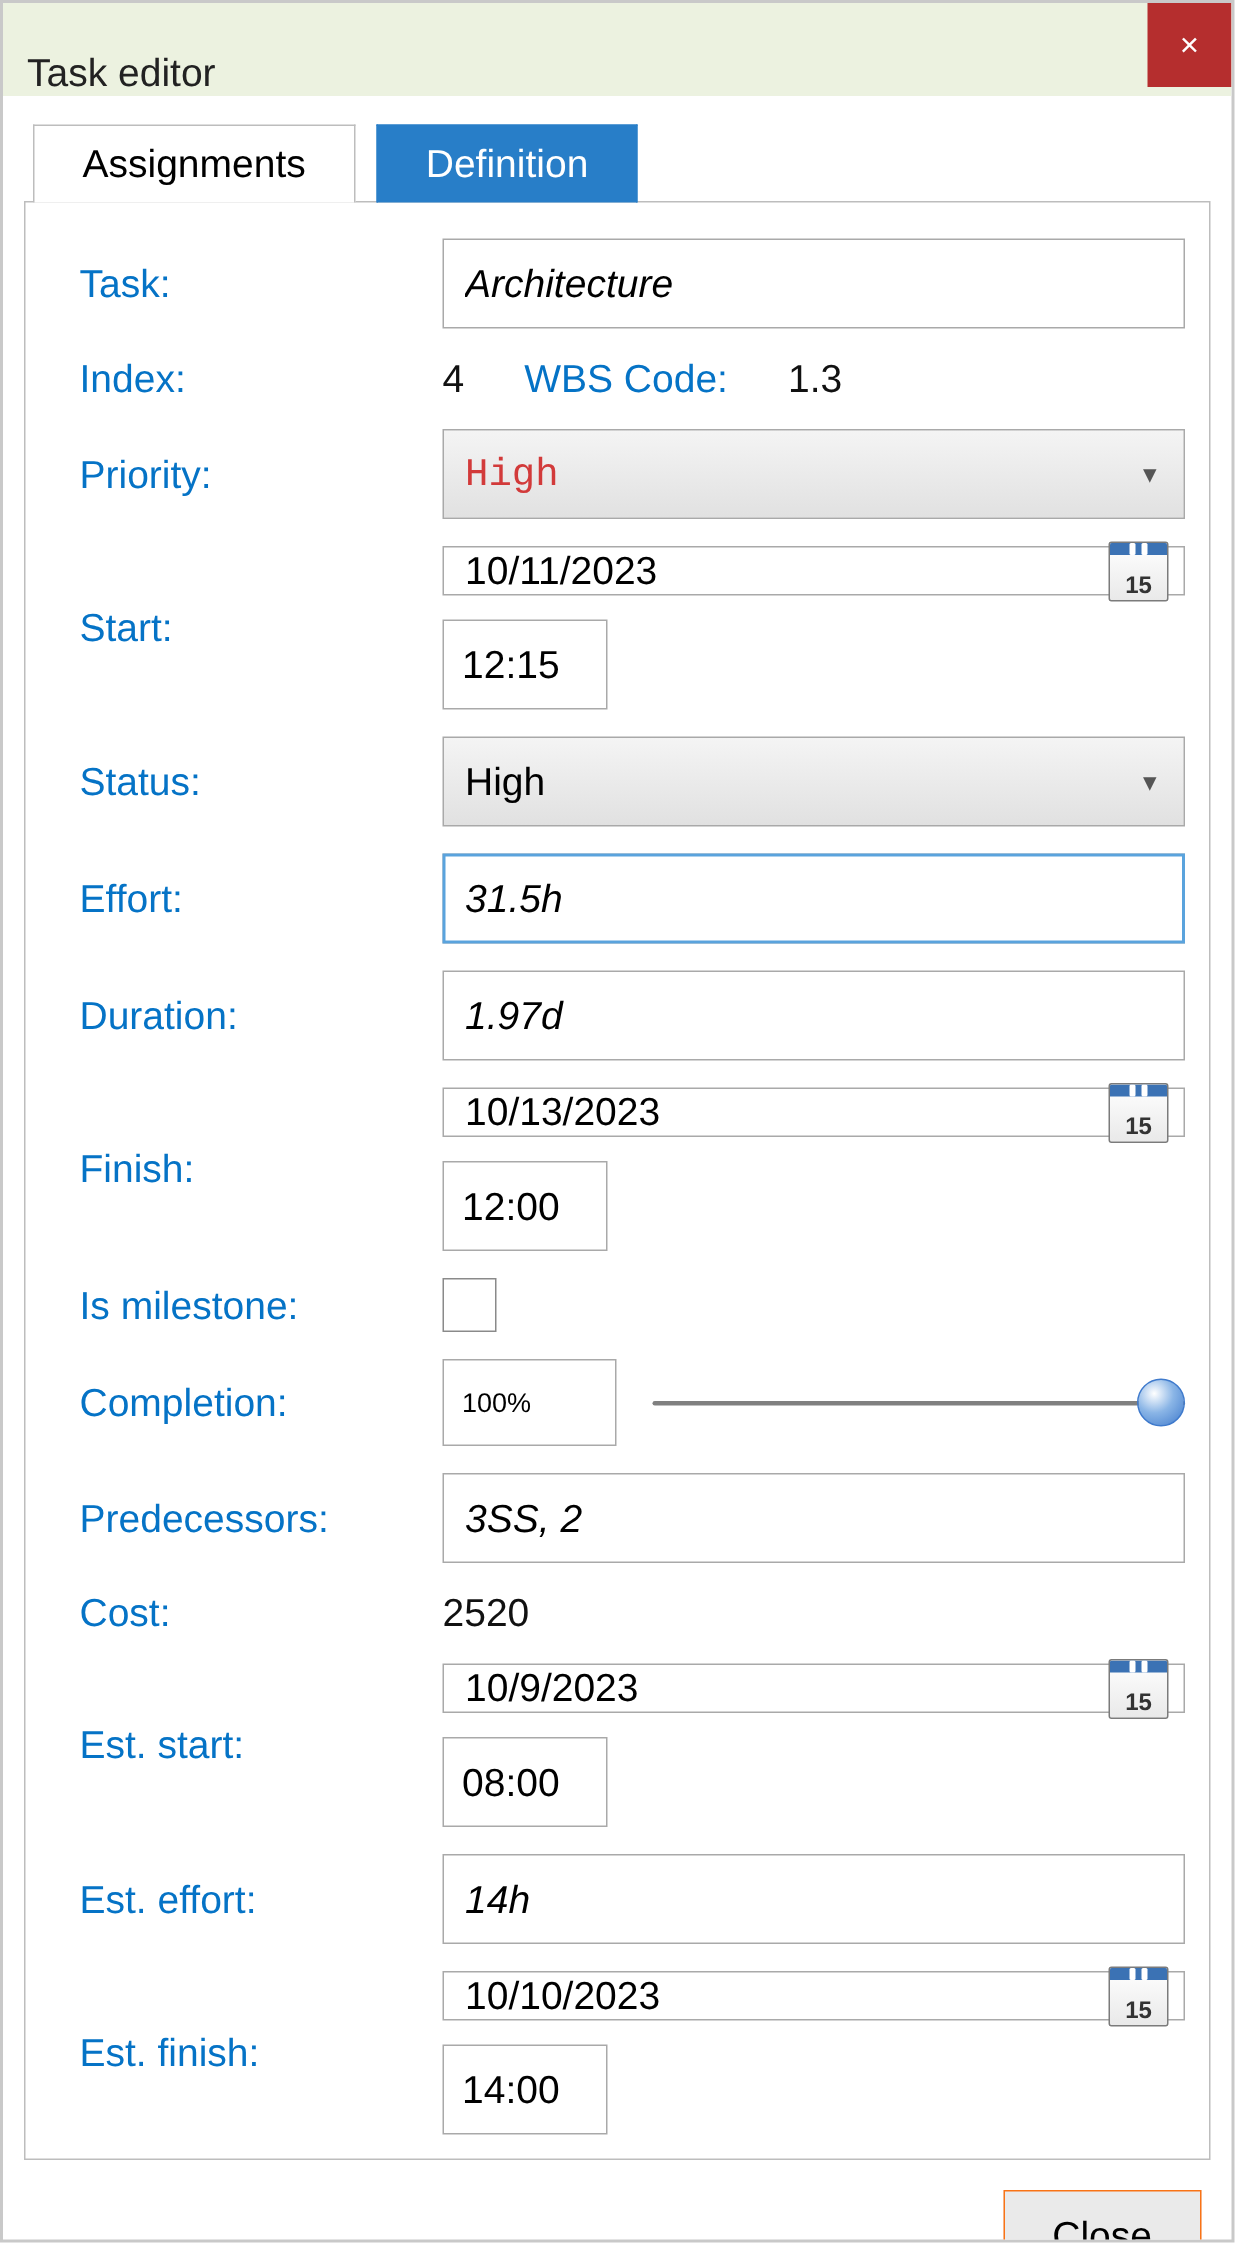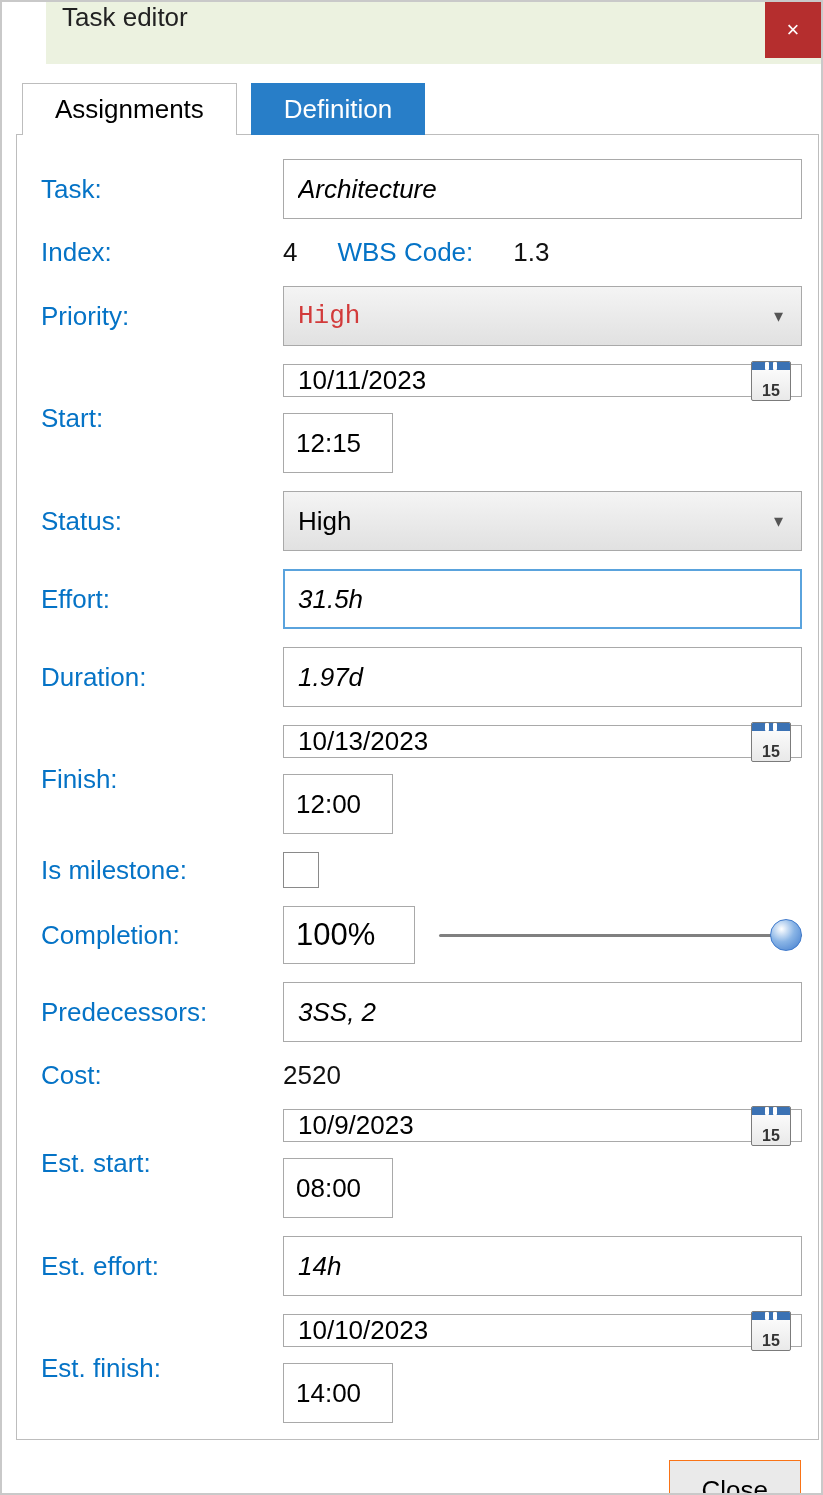--- a/index.html
+++ b/index.html
@@ -1,26 +1,26 @@
 <!DOCTYPE html>
 <html><head>
 <meta charset="utf-8">
 <style>
   * { box-sizing: border-box; font-family: "Segoe UI", Arial, sans-serif; }
   body { margin: 0; background: #fff; width: 823px; height: 1495px; border: 2px solid #c9c9c9; }
 
-  .titlebar { background: #ecf2e0; height: 62px; display: flex; align-items: flex-start; padding-left: 16px; position: relative; margin-left: 44px; }
+  .titlebar { background: #ecf2e0; height: 62px; display: flex; align-items: flex-end; padding-left: 16px; position: relative; }
   .titlebar-title { font-size: 26px; color: #222; }
   .close-btn { position: absolute; right: 0; top: 0; width: 56px; height: 56px; background: #b52e2e; color: #fff; display: flex; align-items: center; justify-content: center; font-size: 22px; cursor: pointer; }
 
   .tabs { display: flex; gap: 14px; margin: 18px 0 0 20px; }
   .tab { font-size: 26px; padding: 10px 32px; border: 1px solid #bdbdbd; background: #fff; cursor: pointer; border-bottom: none; position: relative; top: 1px; }
   .tab.active { background: #287ec8; color: #fff; border-color: #287ec8; }
 
-  .panel { border: 1px solid #bdbdbd; margin: 0 2px 20px 14px; padding: 24px 16px 16px 16px; }
+  .panel { border: 1px solid #bdbdbd; margin: 0 14px 20px 14px; padding: 24px 16px 16px 28px; }
 
   .form { display: grid; grid-template-columns: 250px 1fr; row-gap: 18px; column-gap: 0; align-items: center; }
 
   .lbl { color: #0573c6; font-size: 26px; padding-left: 8px; }
 
   .txt { width: 100%; height: 60px; font-size: 26px; padding: 0 14px; border: 1px solid #a9a9a9; background: #fff; font-style: italic; }
   .txt.focus { outline: 2px solid #5aa3dd; outline-offset: -2px; }
 
   .sel { width: 100%; height: 60px; font-size: 26px; padding: 0 14px; border: 1px solid #a9a9a9; background: linear-gradient(#f4f4f4,#e1e1e1); display: flex; align-items: center; position: relative; cursor: pointer; }
   .sel .caret { position: absolute; right: 18px; font-size: 18px; color: #555; }
@@ -34,21 +34,21 @@
   .date-icon .num { flex:1; display:flex; align-items:center; justify-content:center; font-size:16px; font-weight:bold; color:#333;}
   .time-box { width: 110px; height: 60px; border: 1px solid #a9a9a9; display: flex; align-items:center; padding: 0 12px; font-size: 26px; }
 
   .inline-pair { display: flex; gap: 40px; align-items: center; }
   .inline-val { font-size: 26px; color: #111; }
   .inline-lbl { color: #0573c6; font-size: 26px; }
 
   .chk { width: 36px; height: 36px; border: 1px solid #8a8a8a; background:#fff; cursor:pointer; }
 
   .completion-row { display:flex; align-items:center; gap:24px; }
-  .pct-box { width:132px; height:58px; border:1px solid #a9a9a9; display:flex; align-items:center; padding:0 12px; font-size:31px; }
+  .pct-box { width:116px; height:58px; border:1px solid #a9a9a9; display:flex; align-items:center; padding:0 12px; font-size:18px; }
   .slider-wrap { flex:1; position:relative; height:40px; display:flex; align-items:center; }
   .track { width:100%; height:3px; background:#808080; border-radius:2px; }
   .thumb { position:absolute; right:0; width:32px; height:32px; border-radius:50%; background: radial-gradient(circle at 35% 30%, #fff, #8ab5e6 45%, #3f7acc); border:1px solid #3f7acc; }
 
   .footer { display:flex; justify-content:flex-end; padding: 0 20px 18px 0; }
   .close-form { font-size:26px; padding: 14px 32px; background:#eaeaea; border:1px solid #f97316; cursor:pointer;text-decoration:underline; }
 </style>
 </head>
 <body>
 

